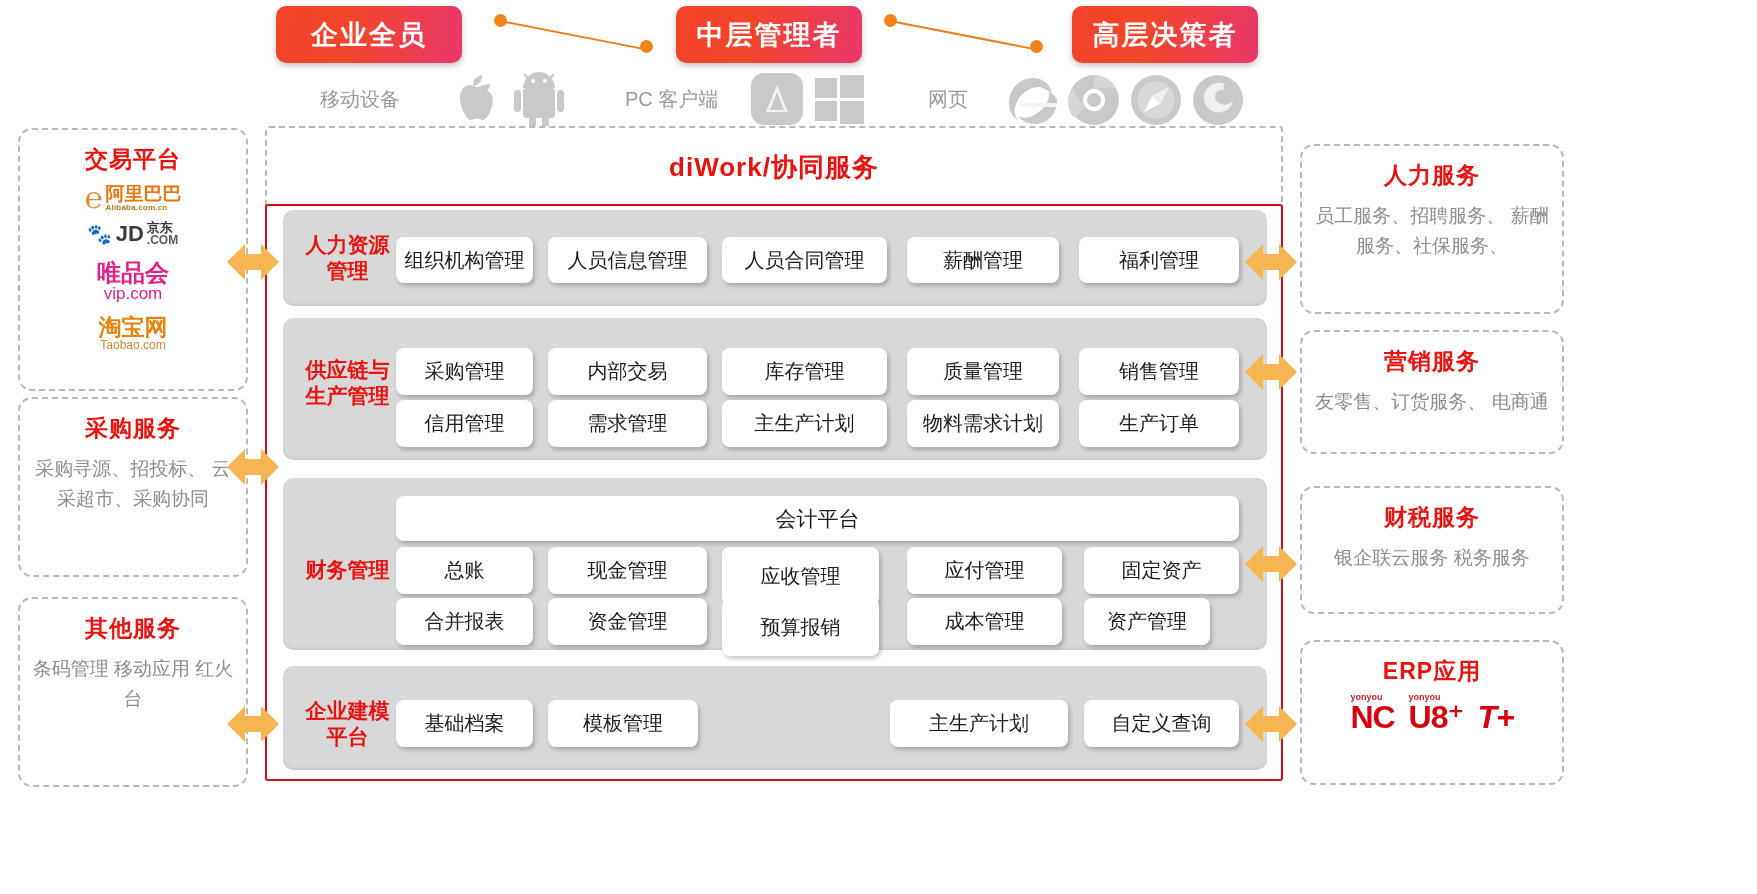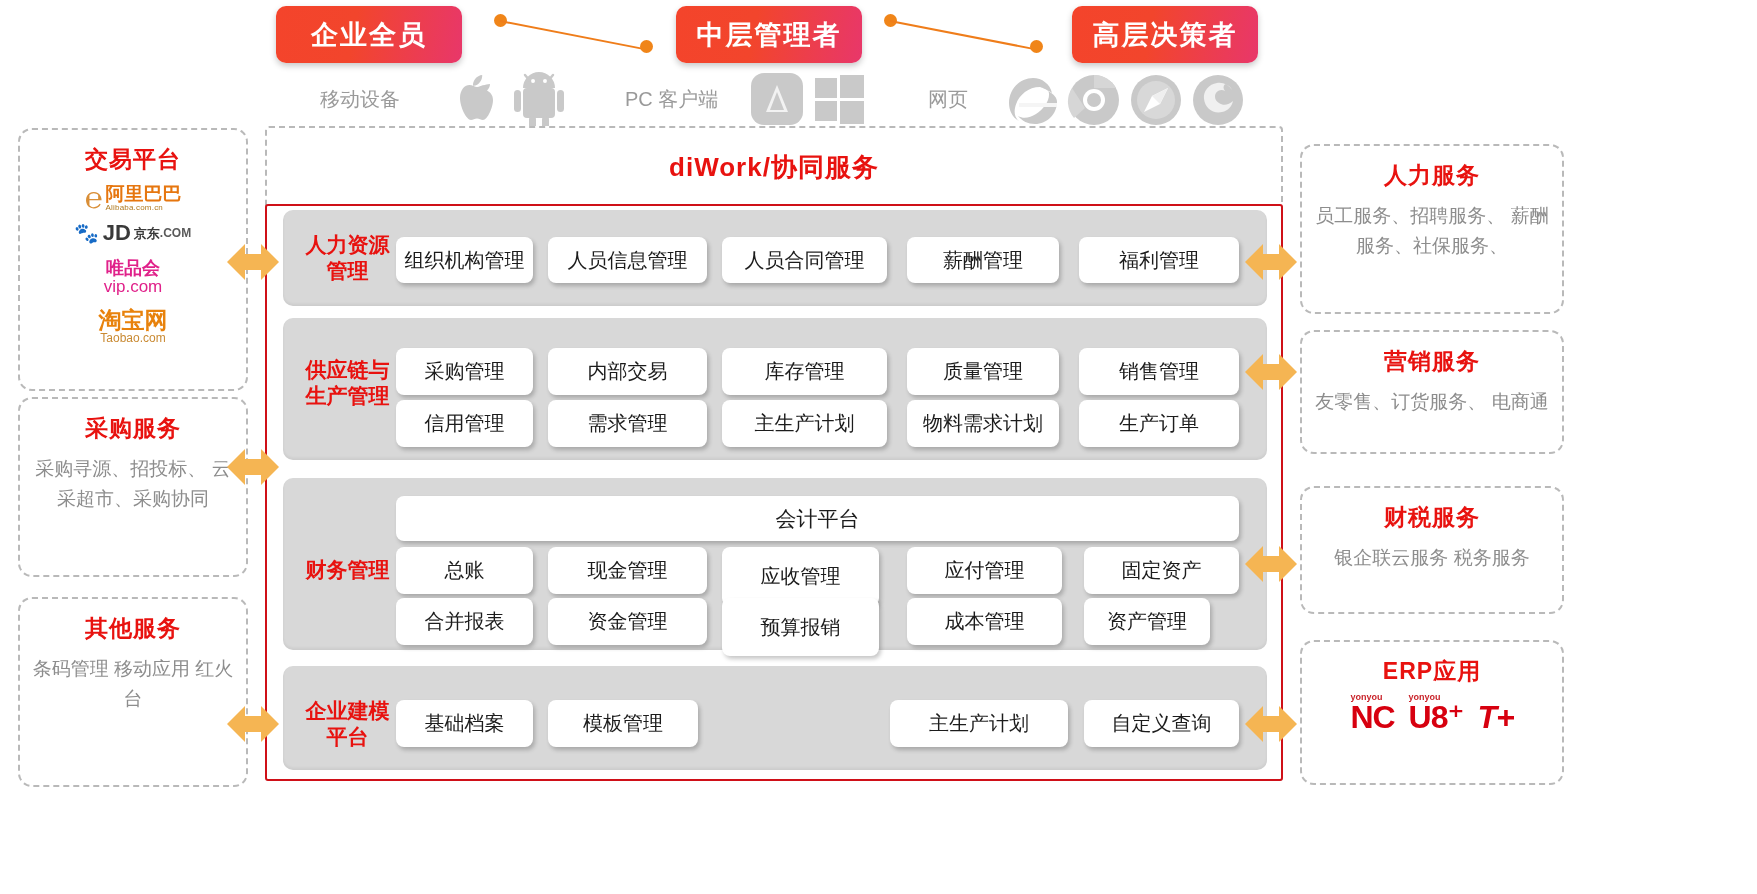--- a/index.html
+++ b/index.html
@@ -78,27 +78,27 @@
     text-align: center;
     margin-top: 10px;
     padding: 0 10px;
   }
 
   
   .logo-stack { display:flex; flex-direction:column; align-items:center; gap: 8px; margin-top: 8px;}
   .logo-ali { display:flex; align-items:center; gap:3px; }
   .ali-swirl { font-size: 30px; color:#d98e36; font-weight:700; font-style:italic; line-height:1;}
   .ali-cn { color:#e6760f; font-weight:800; font-size:19px; line-height:1;}
-  .ali-sub { color:#b0791e; font-size:8px; font-weight:400; letter-spacing:0.2px;}
+  .ali-sub { color:#b0791e; font-size:8px; font-weight:700; letter-spacing:0.2px;}
   .logo-jd { display:flex; align-items:center; gap:3px;}
   .jd-dog { font-size:20px; color:#9a9a9a;}
   .jd-main { color:#3a3a3a; font-weight:800; font-size:22px; line-height:1;}
   .jd-cn { color:#3a3a3a; font-weight:800; font-size:13px; line-height:1;}
   .jd-com { color:#5a5a5a; font-weight:700; font-size:12px; line-height:1;}
-  .logo-vip-cn { color:#e0218a; font-weight:800; font-size:18px; line-height:1.05;}
+  .logo-vip-cn { color:#e0218a; font-weight:800; font-size:24px; line-height:1.05;}
   .logo-vip-en { color:#e0218a; font-size:17px; line-height:1.05;}
   .logo-tb-cn { color:#e8820c; font-weight:800; font-size:23px; line-height:1.05;}
   .logo-tb-en { color:#c98a33; font-size:12px; line-height:1.05;}
   .erp-logos { display:flex; align-items:flex-end; gap:14px; margin-top:6px;}
   .erp-item { display:flex; flex-direction:column; align-items:flex-start;}
   .erp-tag { font-size:9px; color:#c9232a; font-weight:700; line-height:1;}
   .erp-name { font-size:32px; color:#d7000f; font-weight:800; font-style:italic; line-height:0.95; letter-spacing:-1px;}
   .erp-name.plain { font-style:normal; }
 
   
@@ -252,21 +252,21 @@
       <div class="logo-ali">
         <span class="ali-swirl">℮</span>
         <span style="display:flex;flex-direction:column;align-items:flex-start;">
           <span class="ali-cn">阿里巴巴</span>
           <span class="ali-sub">Alibaba.com.cn</span>
         </span>
       </div>
       <div class="logo-jd">
         <span class="jd-dog">🐾</span>
         <span class="jd-main">JD</span>
-        <span style="display:flex;flex-direction:row;align-items:flex-start;">
+        <span style="display:flex;flex-direction:column;align-items:flex-start;">
           <span class="jd-cn">京东</span>
           <span class="jd-com">.COM</span>
         </span>
       </div>
       <div style="display:flex;flex-direction:column;align-items:center;margin-top:6px;">
         <span class="logo-vip-cn">唯品会</span>
         <span class="logo-vip-en">vip.com</span>
       </div>
       <div style="display:flex;flex-direction:column;align-items:center;margin-top:4px;">
         <span class="logo-tb-cn">淘宝网</span>

